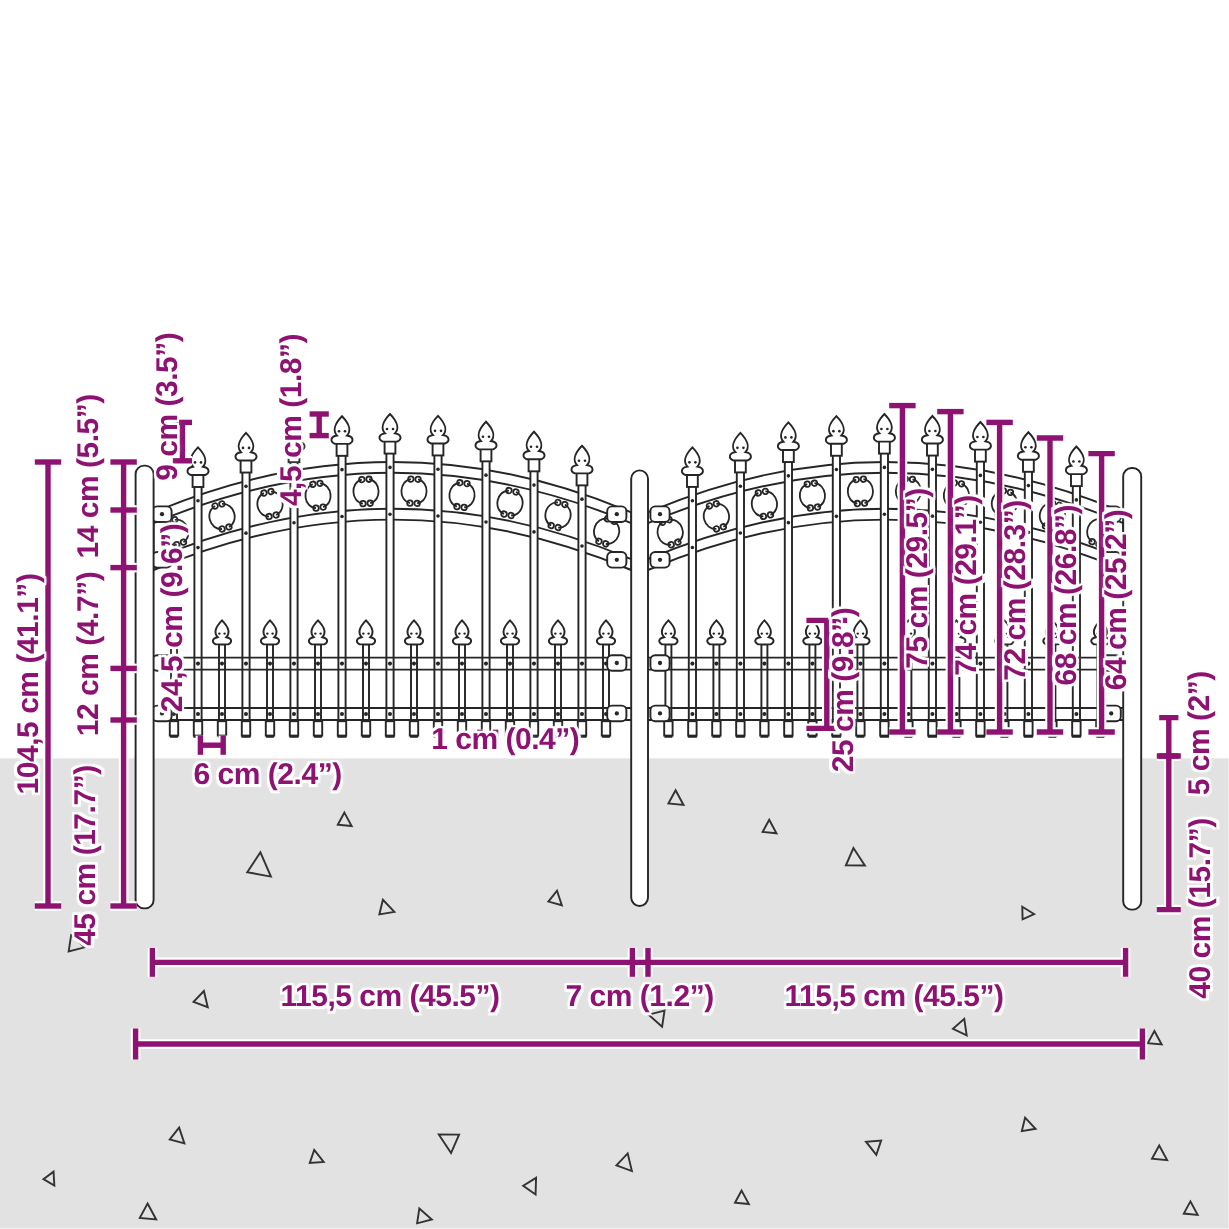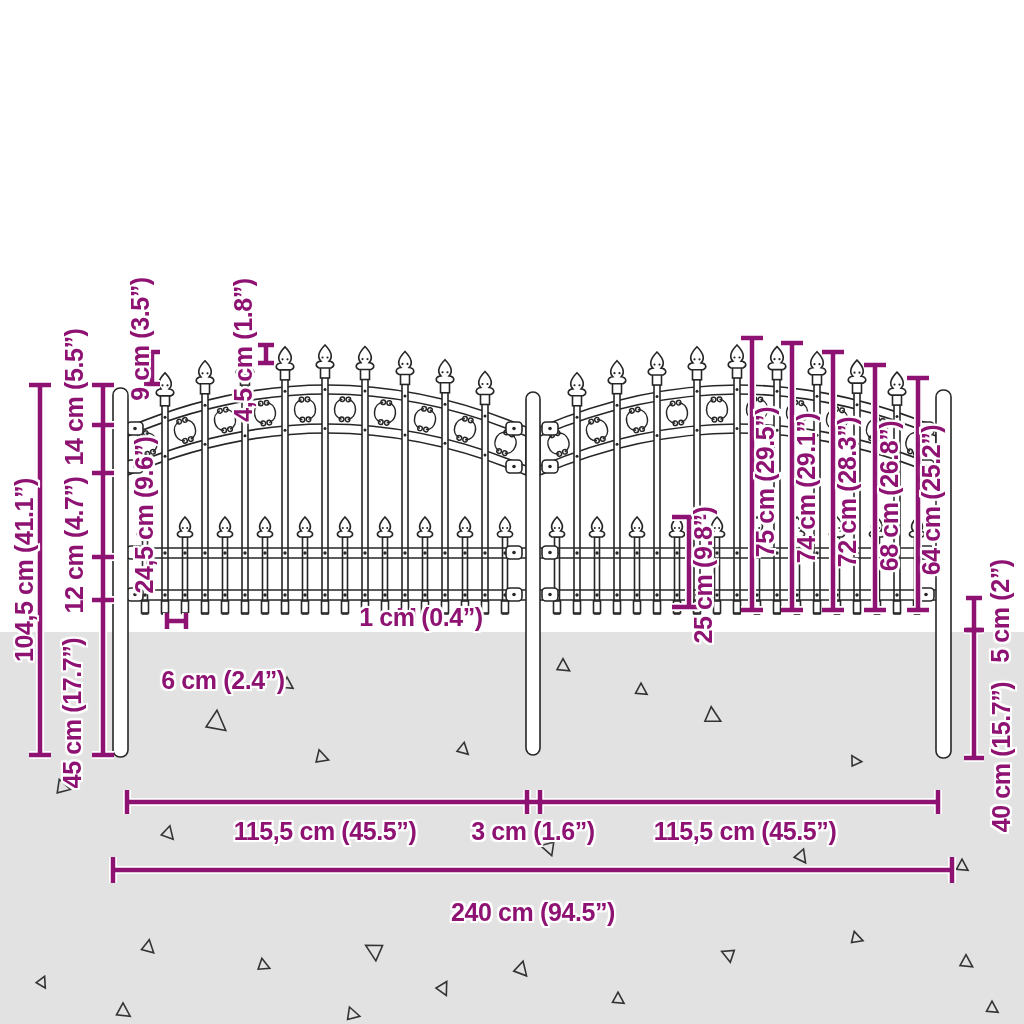--- a/index.html
+++ b/index.html
@@ -707,19 +707,18 @@
   <div class="dim v" style="left:243px;top:350px">4,5 cm (1.8”)</div>
   <div class="dim v" style="left:703px;top:575px">25 cm (9.8”)</div>
   <div class="dim v" style="left:765px;top:482px">75 cm (29.5”)</div>
   <div class="dim v" style="left:806px;top:488px">74 cm (29.1”)</div>
   <div class="dim v" style="left:847px;top:492px">72 cm (28.3”)</div>
   <div class="dim v" style="left:889px;top:496px">68 cm (26.8”)</div>
   <div class="dim v" style="left:931px;top:500px">64 cm (25.2”)</div>
   <div class="dim v" style="left:1000px;top:611px">5 cm (2”)</div>
   <div class="dim v" style="left:1001px;top:757px">40 cm (15.7”)</div>
 
-  <div class="dim" style="left:223px;top:680px">6 cm (2.4”)</div>
+  <div class="dim" style="left:223px;top:646px">6 cm (2.4”)</div>
   <div class="dim" style="left:421px;top:617px">1 cm (0.4”)</div>
   <div class="dim" style="left:325px;top:831px">115,5 cm (45.5”)</div>
-  <div class="dim" style="left:533px;top:831px">3 cm (1.6”)</div>
+  <div class="dim" style="left:533px;top:831px">7 cm (1.2”)</div>
   <div class="dim" style="left:745px;top:831px">115,5 cm (45.5”)</div>
-  <div class="dim" style="left:533px;top:912px">240 cm (94.5”)</div>
 </div>
 
 </body></html>

